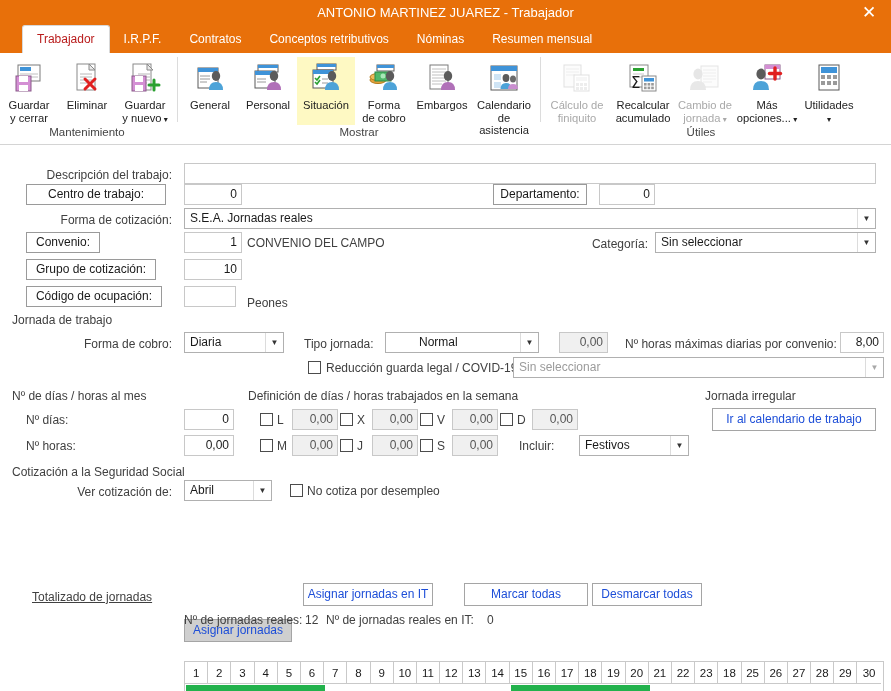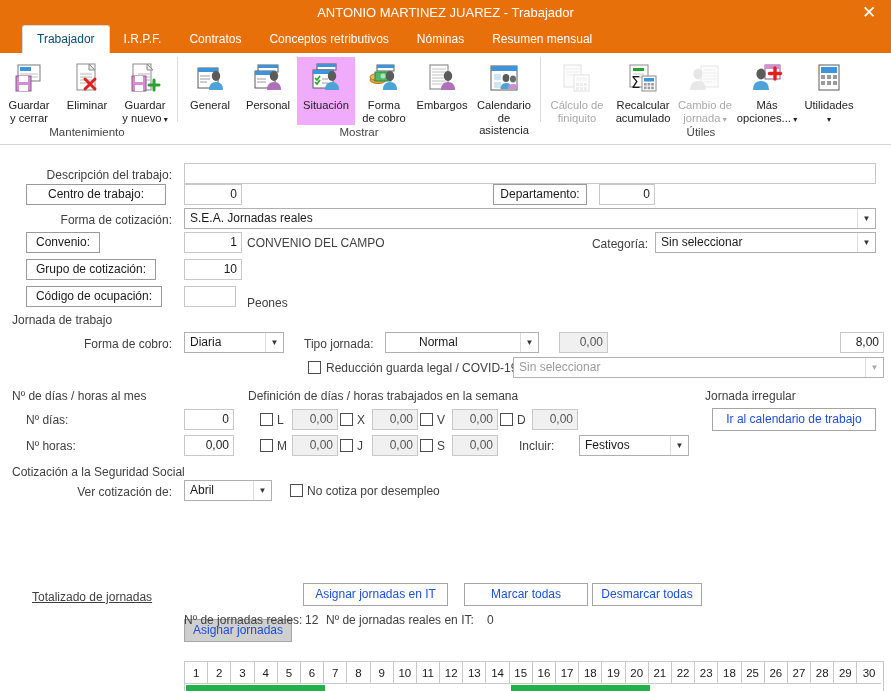--- a/index.html
+++ b/index.html
@@ -51,21 +51,21 @@
     height: 28px;
     line-height: 28px;
     padding: 0 14px;
     color: #ffffff;
     font-size: 12px;
     cursor: pointer;
     vertical-align: top;
   }
   .tab.active {
     background: #ffffff;
-    color: #0c4a6e;
+    color: #b91c1c;
     border: 1px solid #d8d8d8;
     border-bottom: none;
     border-radius: 3px 3px 0 0;
     line-height: 27px;
   }
 
   
   .ribbon {
     height: 92px;
     background: #ffffff;
@@ -88,21 +88,21 @@
     min-height: 68px;
     text-align: center;
     cursor: pointer;
     padding: 2px 1px 0 1px;
     font-size: 11.2px;
     color: #222;
     line-height: 12.5px;
     user-select: none;
   }
   .rib-btn.wide { width: 66px; }
-  .rib-btn.selected { background: #f0abfc; }
+  .rib-btn.selected { background: #fef9c3; }
   .rib-btn.disabled { color: #a9a9a9; }
   .rib-ico { height: 40px; display:flex; align-items:center; justify-content:center; }
   .rib-lbl { display:block; }
   .caret { font-size: 8px; }
 
   
   .form { position: absolute; left: 0; top: 147px; width: 891px; height: 544px; background:#fff; }
 
   .lbl { position: absolute; font-size: 12px; color:#404040; white-space: nowrap; }
   .lbl.r { text-align: right; }
@@ -531,20 +531,21 @@
     <span class="arrow">▼</span>
   </div>
 
   <div class="lbl" style="left:304px; top:190px;">Tipo jornada:</div>
   <div class="combo" style="left:385px; top:185px; width:154px;padding-left:33px;">
     <span>Normal</span>
     <span class="arrow">▼</span>
   </div>
   <div class="fld num ro" style="left:559px; top:185px; width:49px;">0,00</div>
 
+  <div class="lbl" style="left:625px; top:190px;">Nº horas máximas diarias por convenio:</div>
   <div class="fld num" style="left:840px; top:185px; width:44px;">8,00</div>
 
   <div class="chk" style="left:308px; top:214px;"></div>
   <div class="lbl" style="left:326px; top:214px;">Reducción guarda legal / COVID-19</div>
   <div class="combo disabled" style="left:513px; top:210px; width:371px;">
     <span>Sin seleccionar</span>
     <span class="arrow">▼</span>
   </div>
 
   <div class="lbl" style="left:12px; top:242px;">Nº de días / horas al mes</div>
@@ -660,21 +661,21 @@
         <div class="cell">S</div>
         <div class="cell">D</div>
         <div class="cell">L</div>
         <div class="cell">M</div>
       </div>
   </div>
 
   <div class="lbl ulink" style="left:32px; top:443px;">Totalizado de jornadas</div>
 
   <div class="btn pressed" style="left:184px; top:436px; width:108px;margin-top:36px;">Asignar jornadas</div>
-  <div class="btn" style="left:303px; top:436px; width:145px;">Asignar jornadas en IT</div>
+  <div class="btn" style="left:303px; top:436px; width:130px;">Asignar jornadas en IT</div>
   <div class="btn" style="left:464px; top:436px; width:124px;">Marcar todas</div>
   <div class="btn" style="left:592px; top:436px; width:110px;">Desmarcar todas</div>
 
   <div class="lbl" style="left:184px; top:466px;">Nº de jornadas reales:</div>
   <div class="lbl" style="left:305px; top:466px;">12</div>
   <div class="lbl" style="left:326px; top:466px;">Nº de jornadas reales en IT:</div>
   <div class="lbl" style="left:487px; top:466px;">0</div>
 </div>
 
 </body></html>

